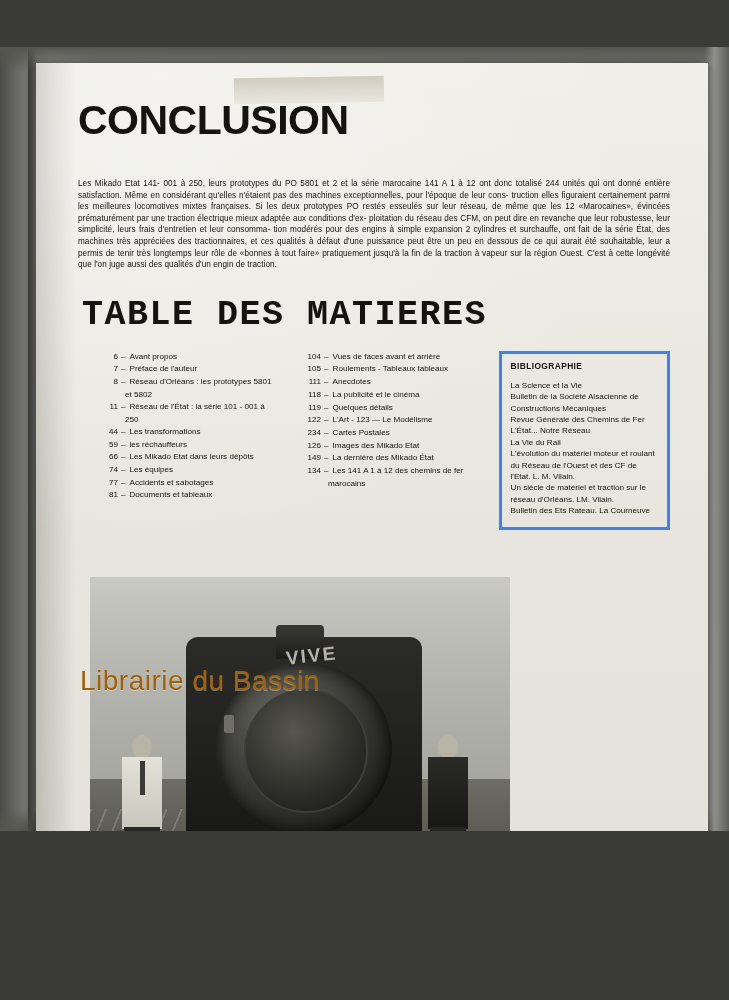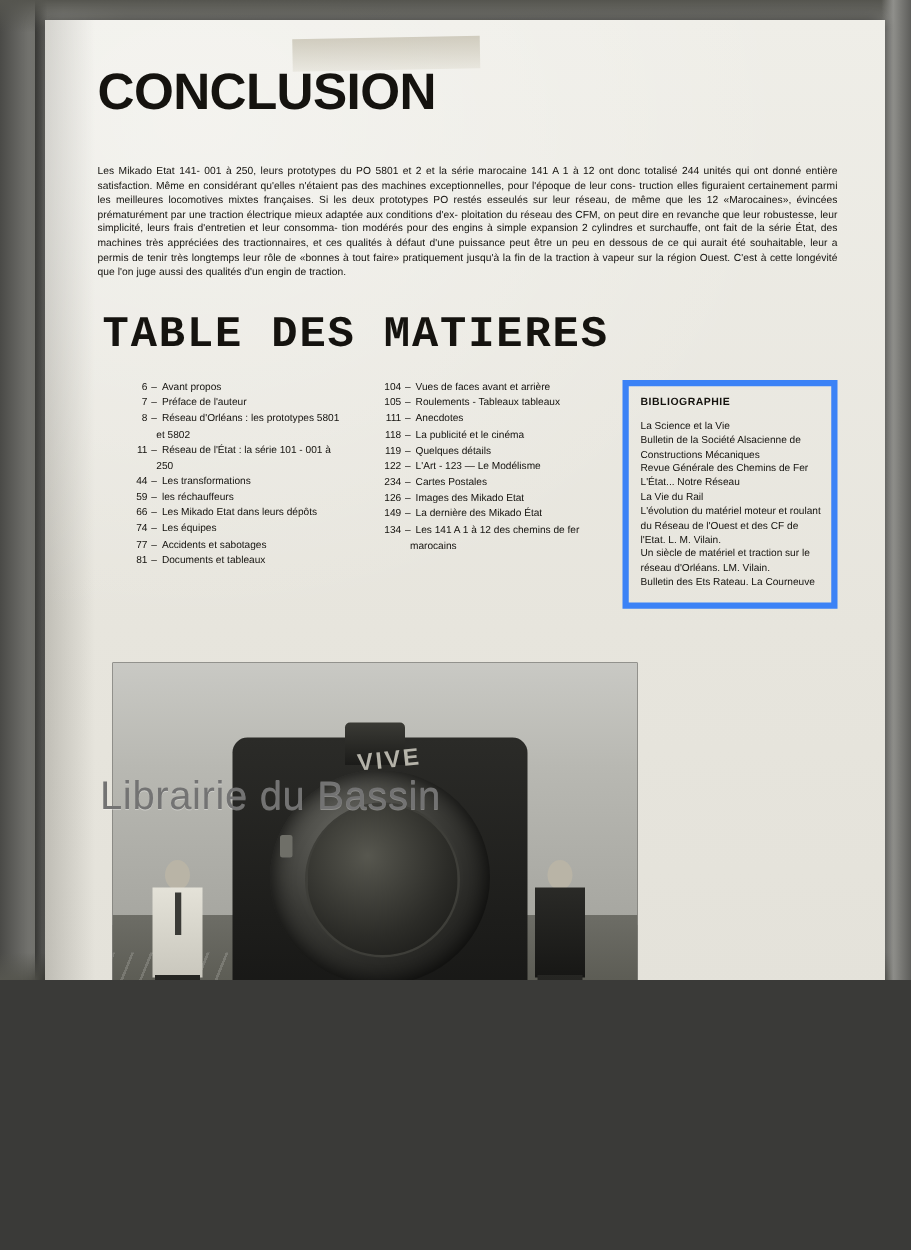--- a/index.html
+++ b/index.html
@@ -15,20 +15,21 @@
   }
 
   .scan {
     position: relative;
     width: 729px;
     height: 784px;
     background: #8e8e8a;
     background-image:
       linear-gradient(100deg, #6f6f6c 0%, #9a9a96 6%, #8a8a86 12%, #7c7c79 100%);
     overflow: hidden;
+    margin-top: 47px;
   }
 
   
   .spine {
     position: absolute;
     left: 0; top: 0;
     width: 34px; height: 1000px;
     background: linear-gradient(90deg, #4a4a47 0%, #6b6b67 55%, #8d8d88 100%);
   }
   .spine-edge {
@@ -135,21 +136,21 @@
     width: 22px;
     text-align: right;
     flex: 0 0 22px;
   }
   .toc-dash { padding: 0 4px 0 3px; flex: 0 0 auto; }
   .toc-label { flex: 1 1 auto; }
   .toc-cont { padding-left: 29px; }
 
   .biblio {
     width: 178px;
-    border: 5px solid #3b82f6;
+    border: 3px solid #3b82f6;
     padding: 7px 8px 10px 9px;
     margin-left: 8px;
     box-sizing: border-box;
     background: transparent;
   }
   .biblio-title {
     font-size: 8.4px;
     font-weight: bold;
     letter-spacing: .4px;
     margin-bottom: 9px;
@@ -278,22 +279,22 @@
     position: absolute; left: 26px; top: 26px;
     width: 5px; height: 34px;
     background: #3a3a36;
   }
 
   .watermark {
     position: absolute;
     left: 44px;
     top: 602px;
     font-family: "Liberation Sans", sans-serif;
-    font-size: 32px;
-    color: #737373;
+    font-size: 28px;
+    color: #a16207;
     letter-spacing: .5px;
     text-shadow: 0 1px 0 rgba(255,255,255,.35);
   }
 
   .caption {
     position: absolute;
     left: 490px;
     top: 676px;
     width: 150px;
     font-size: 7.6px;

